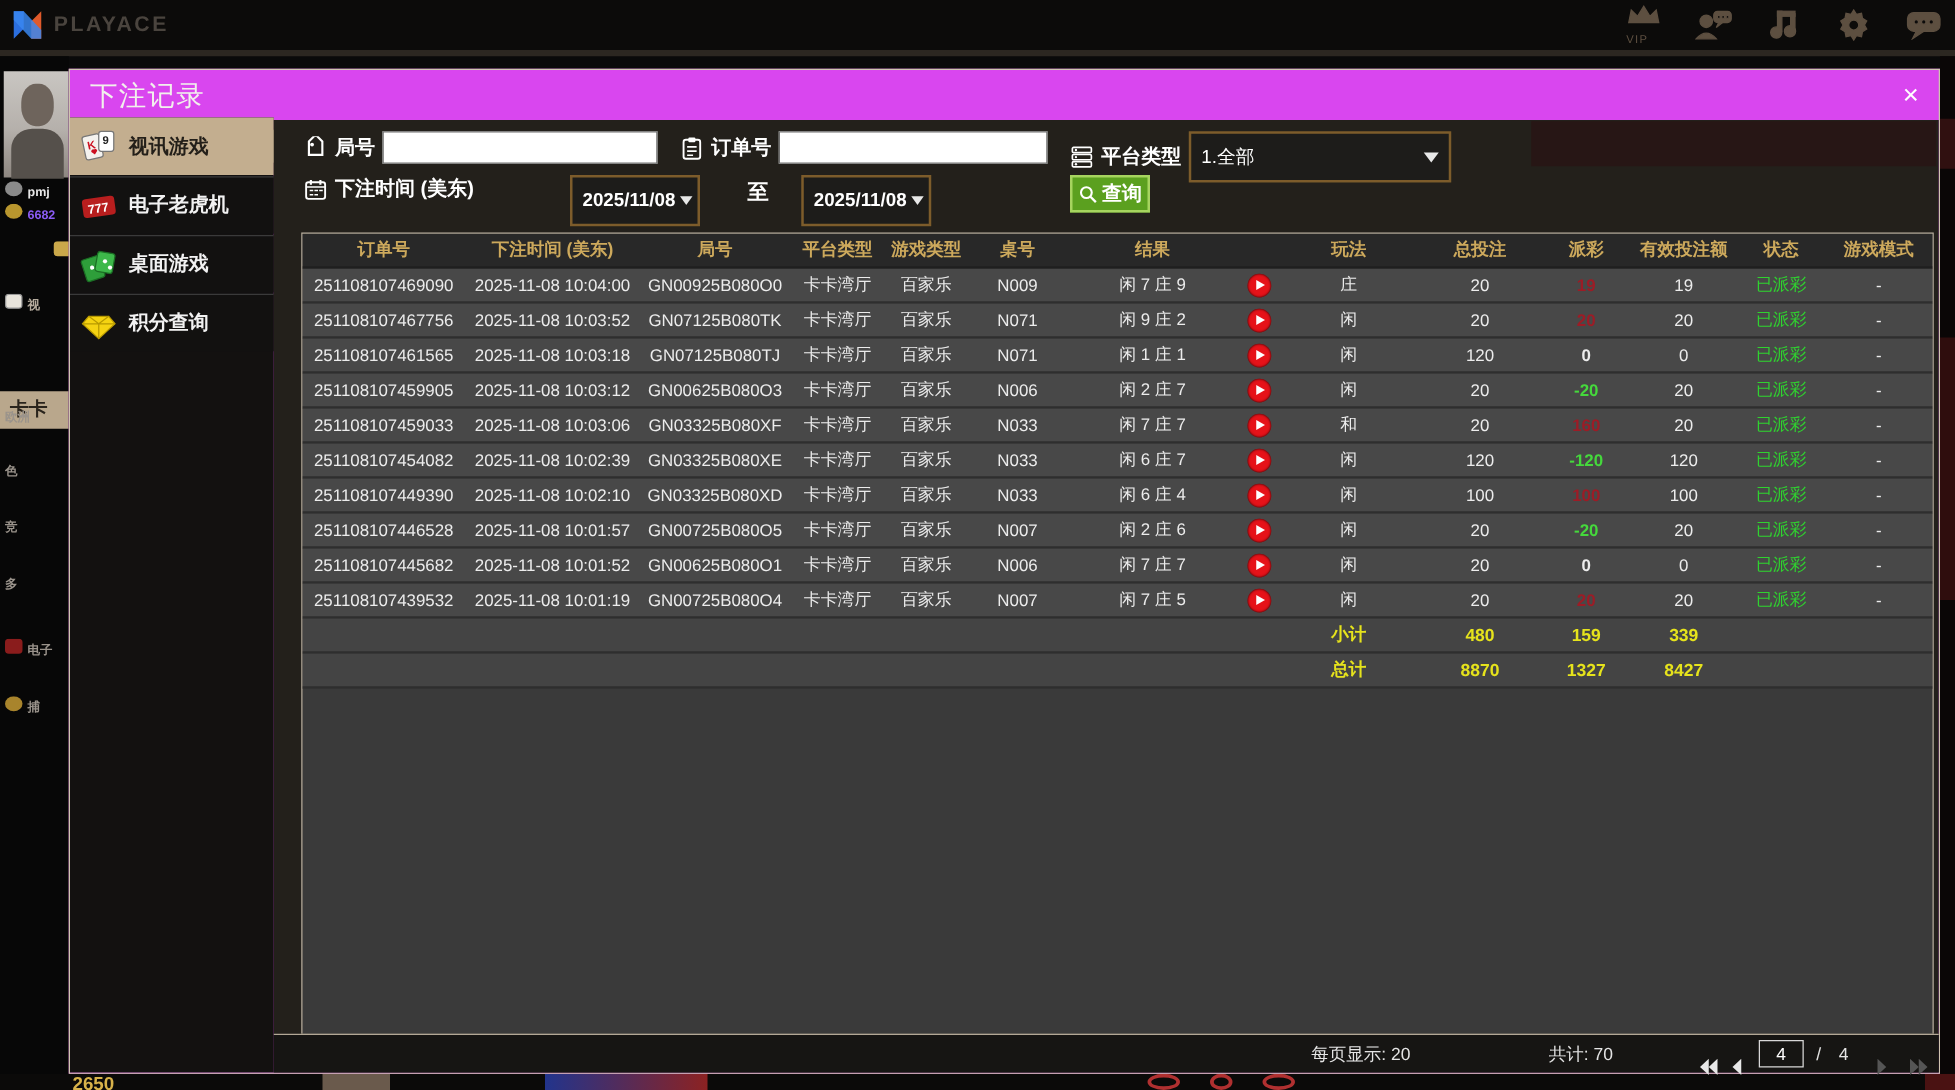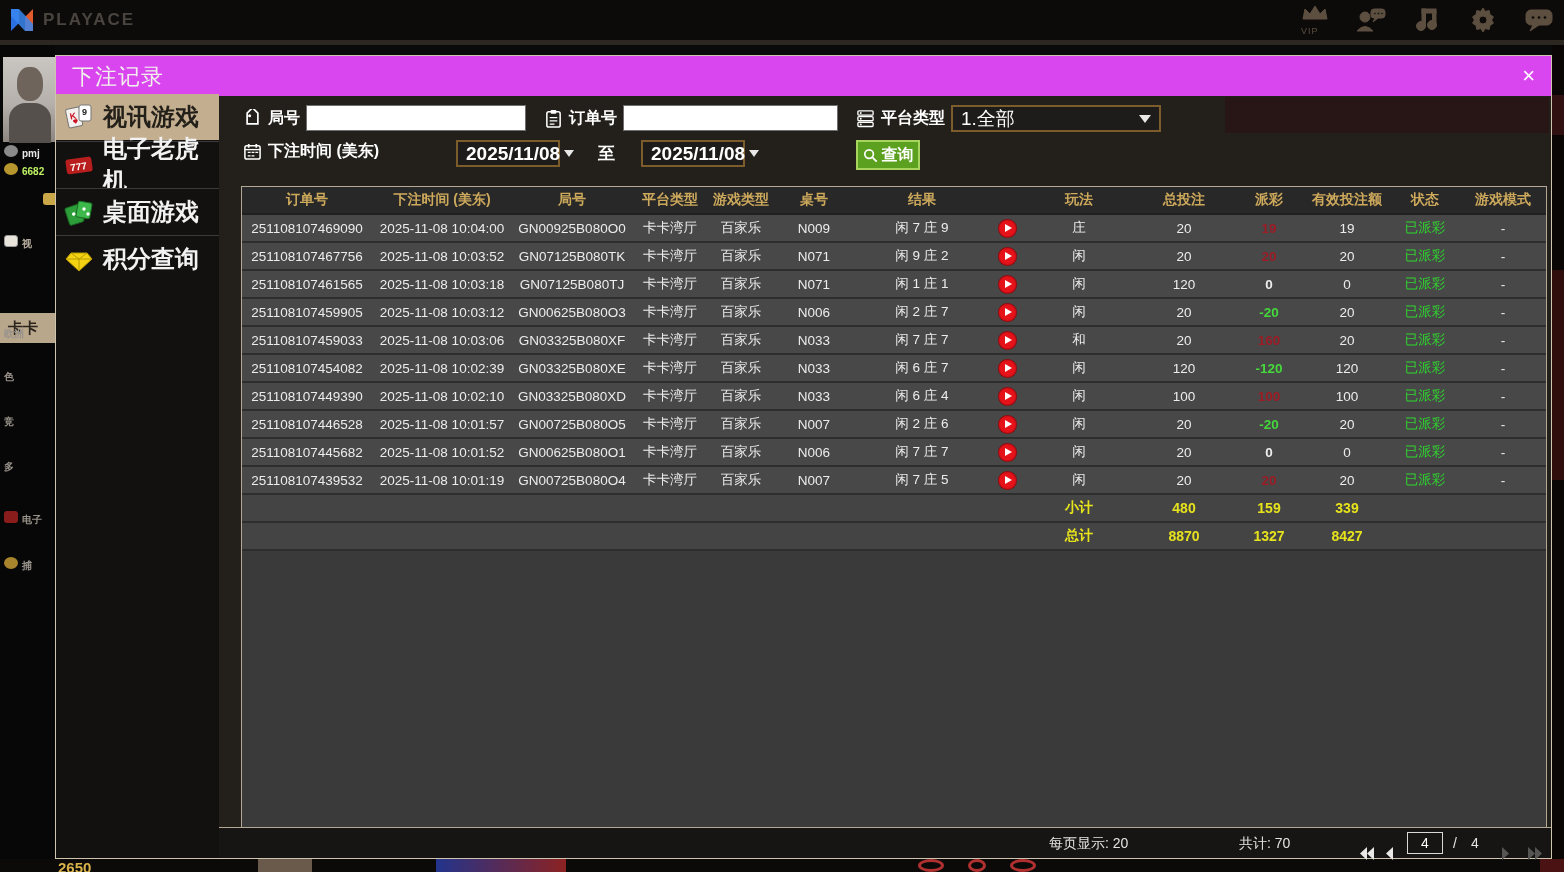--- a/index.html
+++ b/index.html
@@ -43,37 +43,37 @@
   .dlg-title { position:absolute; left:16px; top:6px; font-size:22px; color:#f2f0ec; letter-spacing:1px; }
   .dlg-close { position:absolute; right:16px; top:6px; font-size:22px; color:#fff; cursor:pointer; line-height:28px; }
   .dlg-sep { position:absolute; left:163px; right:8px; top:40px; height:1px; background:#8a8478; }
 
   
   .menu { position:absolute; left:0; top:38px; width:163px; bottom:0; background:#131110; }
   .menu-item { position:relative; height:46px; margin-bottom:1px; background:#121110;
                border-top:1px solid #3a3a3a; display:flex; align-items:center; gap:9px;
                padding-left:8px; cursor:pointer; }
   .menu-item:first-child { border-top:none; }
-  .menu-label { font-size:24px; font-weight:bold; color:#f2f2f2; }
+  .menu-label { font-size:16px; font-weight:bold; color:#f2f2f2; }
   .menu-item.active { background:#c3ae8f; }
   .menu-item.active .menu-label { color:#231f19; }
   .menu-item.active::after { content:""; position:absolute; right:-12px; top:9px;
       border-left:13px solid #c3ae8f; border-top:14px solid transparent; border-bottom:14px solid transparent; }
   .mi-icon { width:30px; height:30px; flex:0 0 30px; }
 
   
   .content { position:absolute; left:163px; top:40px; right:0; bottom:0; background:#23201b; }
 
   .flabel { font-size:16px; font-weight:bold; color:#fff; }
   .ficon { width:19px; height:19px; }
   .fgroup { position:absolute; display:flex; align-items:center; gap:6px; }
   .txt-input { background:#fff; border:1px solid #6e6e6e; height:26px; font-size:14px; padding:0 6px; color:#222; }
-  .sel-box { height:27px; background:#1d1c1a; border:2px solid #7d5c2b; color:#fff;
+  .sel-box { height:41px; background:#1d1c1a; border:2px solid #7d5c2b; color:#fff;
              display:flex; align-items:center; justify-content:space-between;
-             padding:0 8px; font-size:19px; cursor:pointer; }
+             padding:0 8px; font-size:15px; cursor:pointer; }
   .sel-box.bold { font-weight:bold; }
   .caret { width:0; height:0; border-left:6px solid transparent; border-right:6px solid transparent;
            border-top:8px solid #e8e8e8; margin-left:8px; }
   .btn-query { position:absolute; left:637px; top:44px; width:64px; height:30px; background:#5ba01f;
                border:2px solid #a6d45f; color:#fff; font-size:16px; font-weight:bold;
                display:flex; align-items:center; justify-content:center; gap:4px; cursor:pointer; }
 
   
   .tbl { position:absolute; left:22px; top:90px; width:1306px; height:642px;
          background:#3a3a3a; border:1px solid #b3a896; overflow:hidden; }
@@ -164,21 +164,21 @@
       </div>
     </div>
   </div>
   <div class="topbar-edge"></div>
 
   <div class="bg-left">
     <div class="bg-avatar"></div>
     <div class="bg-item" style="top:100px; color:#e8e8e8;">
       <span class="mini" style="background:#8a8a8a; border-radius:50%;"></span><span>pmj</span>
     </div>
-    <div class="bg-item" style="top:118px; color:#bef264;">
+    <div class="bg-item" style="top:118px; color:#8b5cf6;">
       <span class="mini" style="background:#b8962e; border-radius:50%;"></span><span>6682</span>
     </div>
     <div class="bg-item" style="top:148px; color:#ddd;padding-left:39px;">
       <span class="mini" style="background:#caa84a;"></span><span>存款</span>
     </div>
     <div class="bg-item" style="top:190px; color:#b5ab9d;">
       <span class="mini" style="background:#e8e4dc; border:1px solid #999;"></span><span>视</span>
     </div>
     <div class="bg-tan"><span>卡卡</span></div>
     <div class="bg-item" style="top:282px;"><span>欧洲</span></div>

